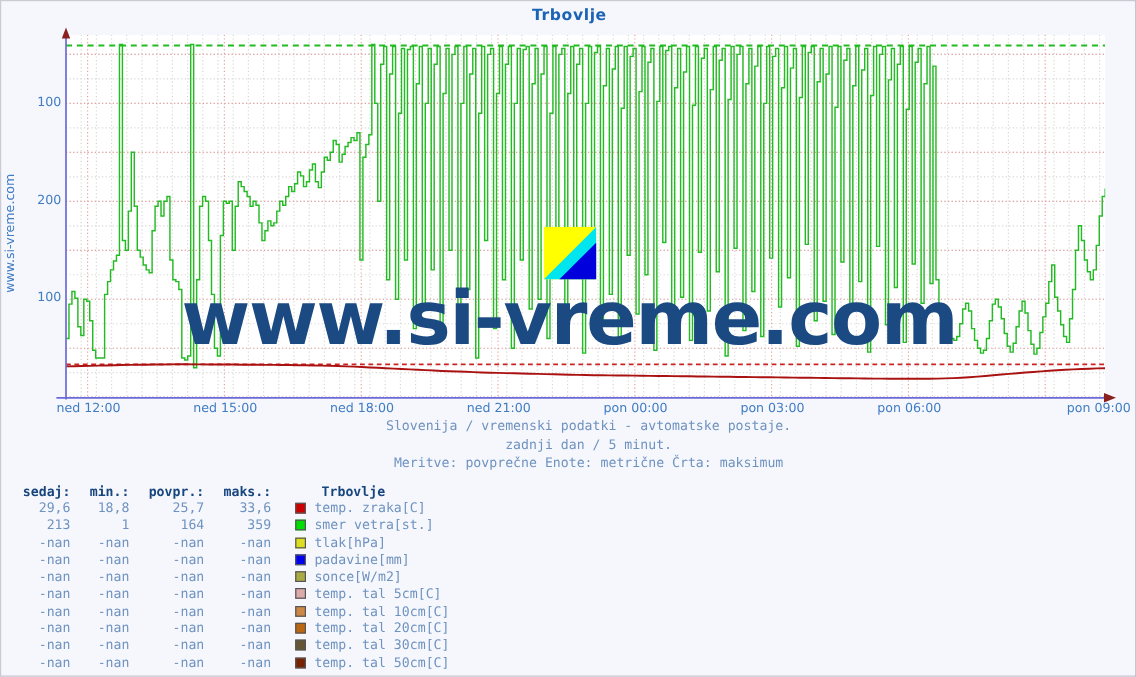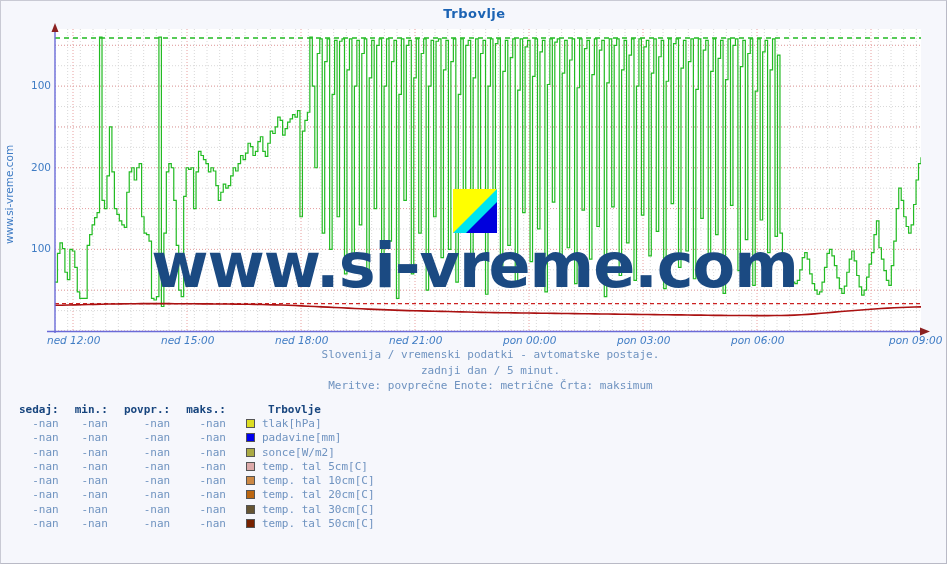--- a/index.html
+++ b/index.html
@@ -71,21 +71,21 @@
   }
   #y-labels {
     position: absolute;
     left: 8px; top: 28px;
     width: 42px; height: 302px;
   }
   
   #x-labels {
     position: absolute;
     left: 0; top: 333px;
-    width: 825px; height: 16px; font-style: italic;
+    width: 825px; height: 16px;
   }
   .xtick {
     position: absolute;
     font-size: 10.5px;
     color: #3f7cc4;
     white-space: nowrap;
     font-family: "DejaVu Sans", sans-serif;
   }
   
   #watermark {
@@ -335,20 +335,34 @@
       <tr>
         <th>sedaj:</th>
         <th>min.:</th>
         <th>povpr.:</th>
         <th>maks.:</th>
         <th class="series-head">Trbovlje</th>
       </tr>
     </thead>
     <tbody id="stats-body">
         <tr>
+          <td class="num">29,6</td>
+          <td class="num">18,8</td>
+          <td class="num">25,7</td>
+          <td class="num">33,6</td>
+          <td class="series"><span class="swatch" style="background: rgb(204, 0, 0);"></span><span>temp. zraka[C]</span></td>
+        </tr>
+        <tr>
+          <td class="num">213</td>
+          <td class="num">1</td>
+          <td class="num">164</td>
+          <td class="num">359</td>
+          <td class="series"><span class="swatch" style="background: rgb(0, 221, 0);"></span><span>smer vetra[st.]</span></td>
+        </tr>
+        <tr>
           <td class="num">-nan</td>
           <td class="num">-nan</td>
           <td class="num">-nan</td>
           <td class="num">-nan</td>
           <td class="series"><span class="swatch" style="background: rgb(221, 221, 34);"></span><span>tlak[hPa]</span></td>
         </tr>
         <tr>
           <td class="num">-nan</td>
           <td class="num">-nan</td>
           <td class="num">-nan</td>

